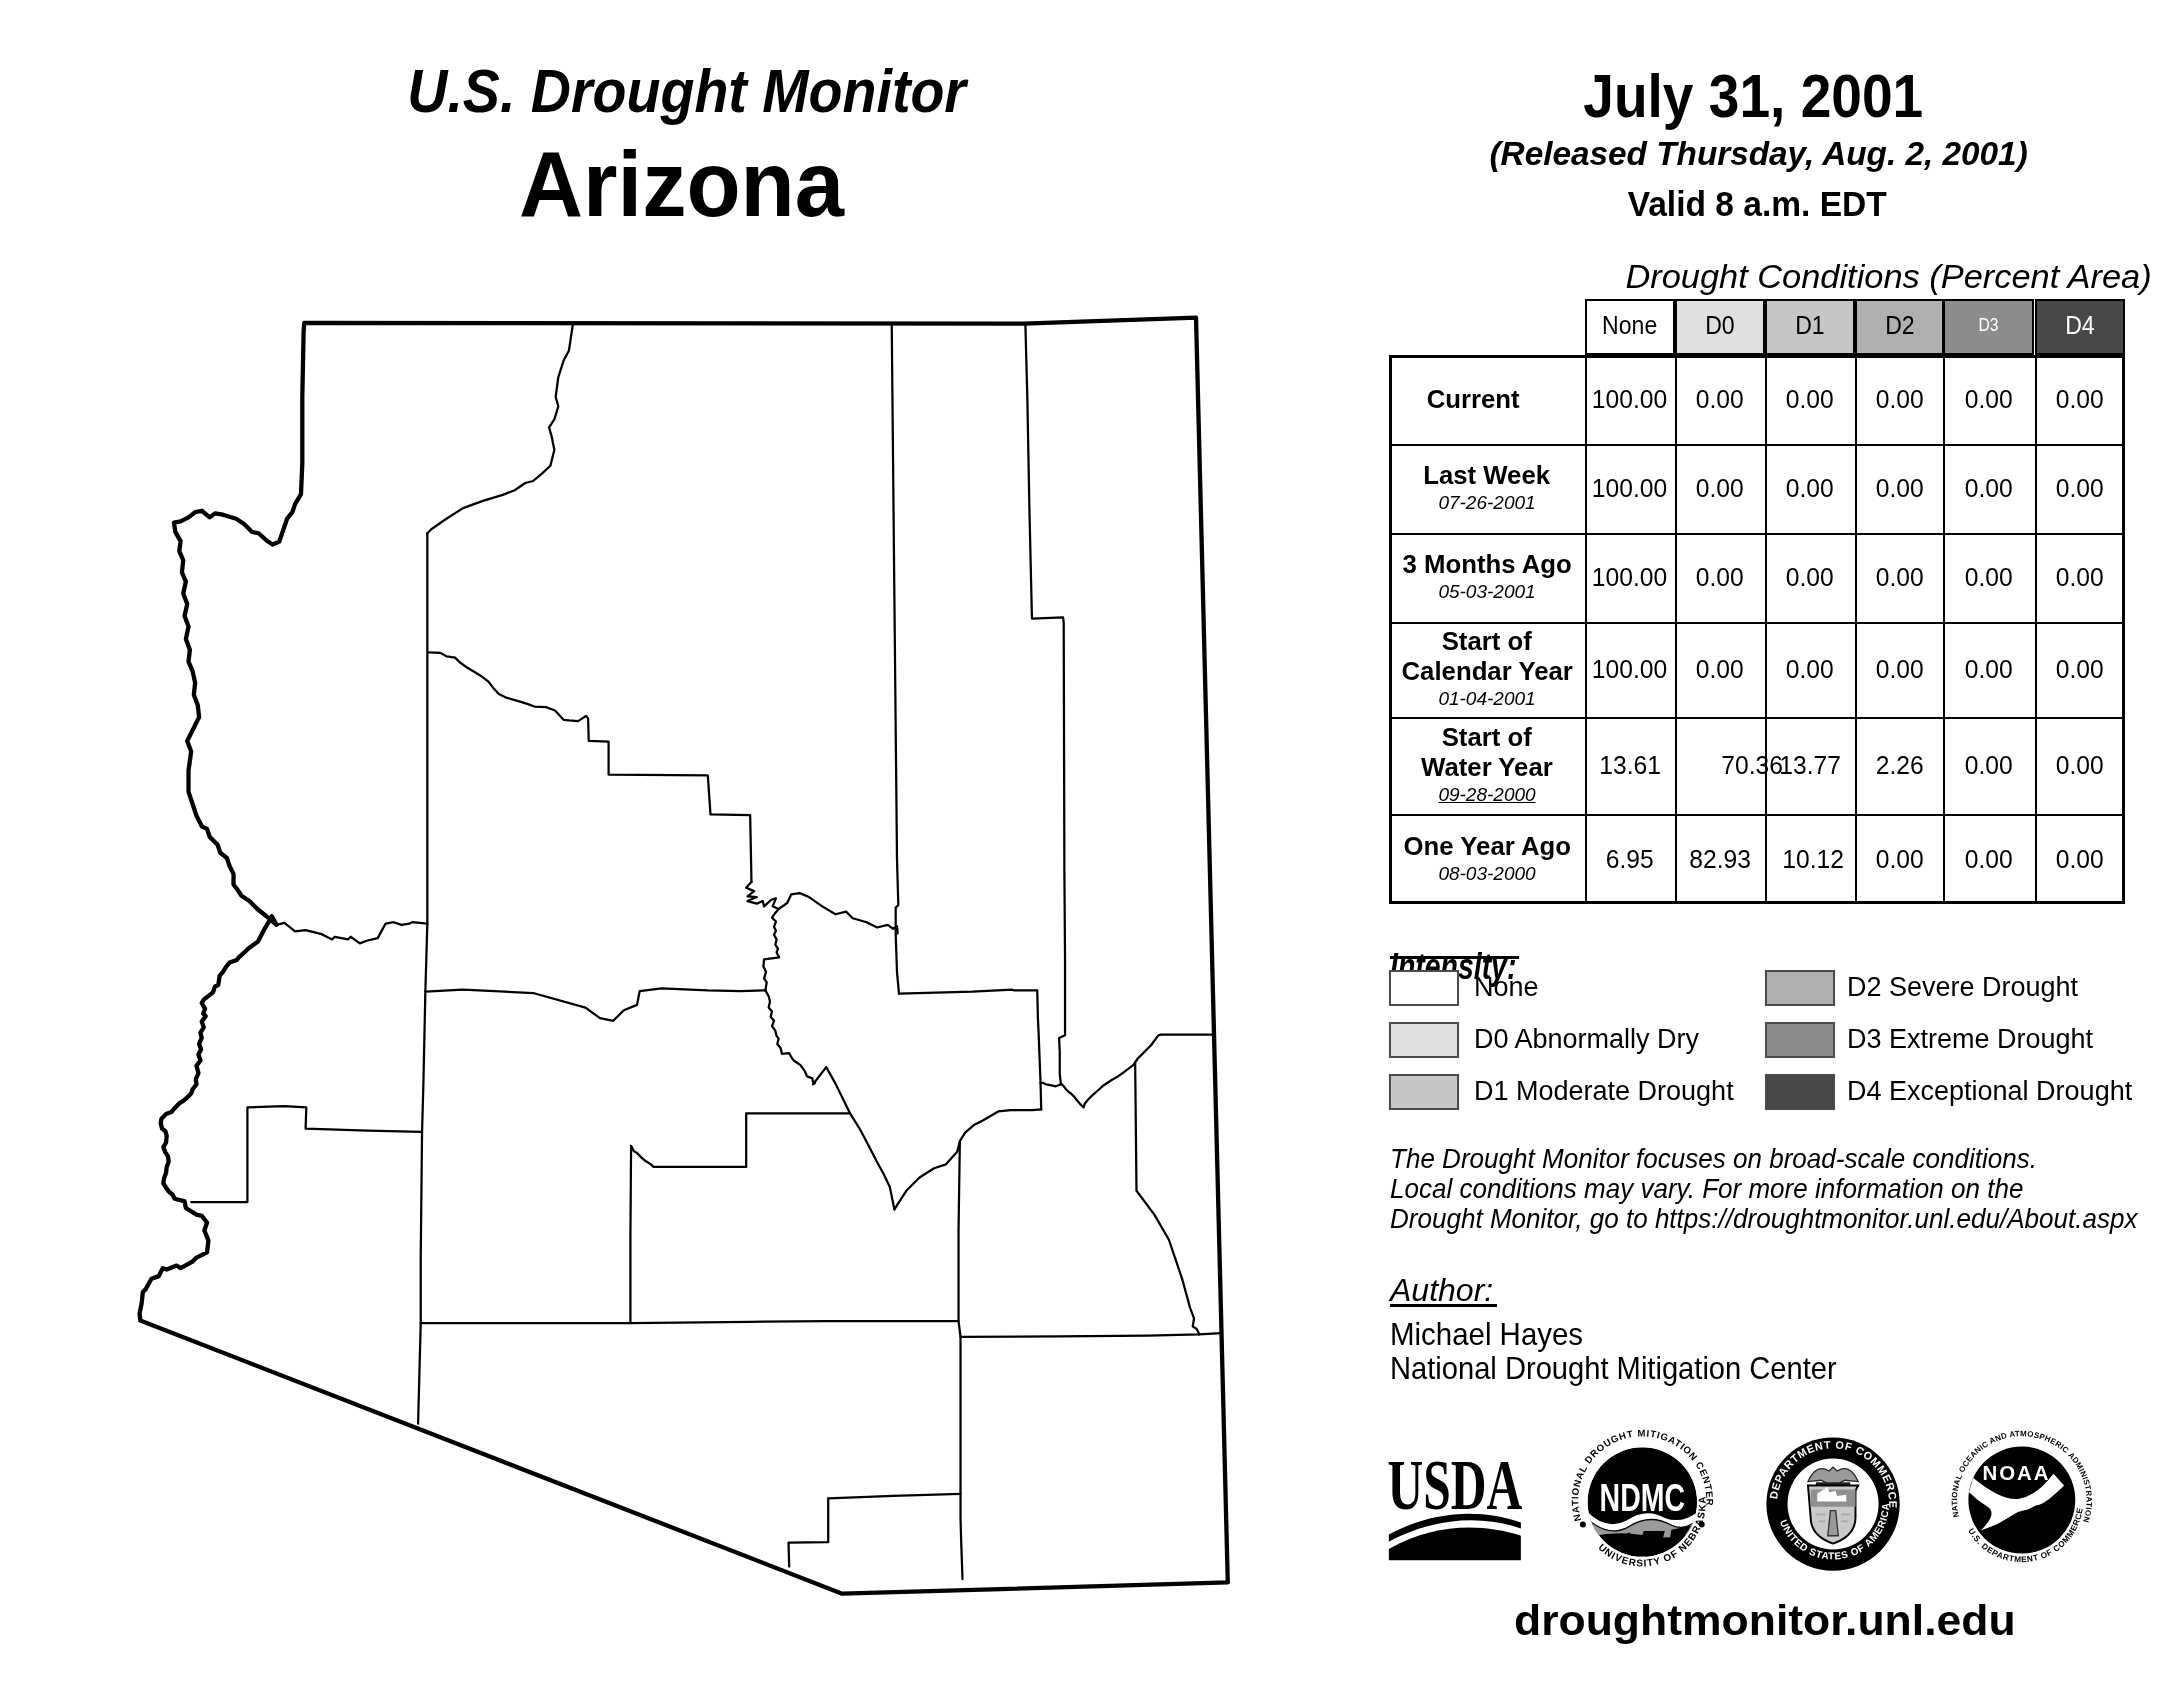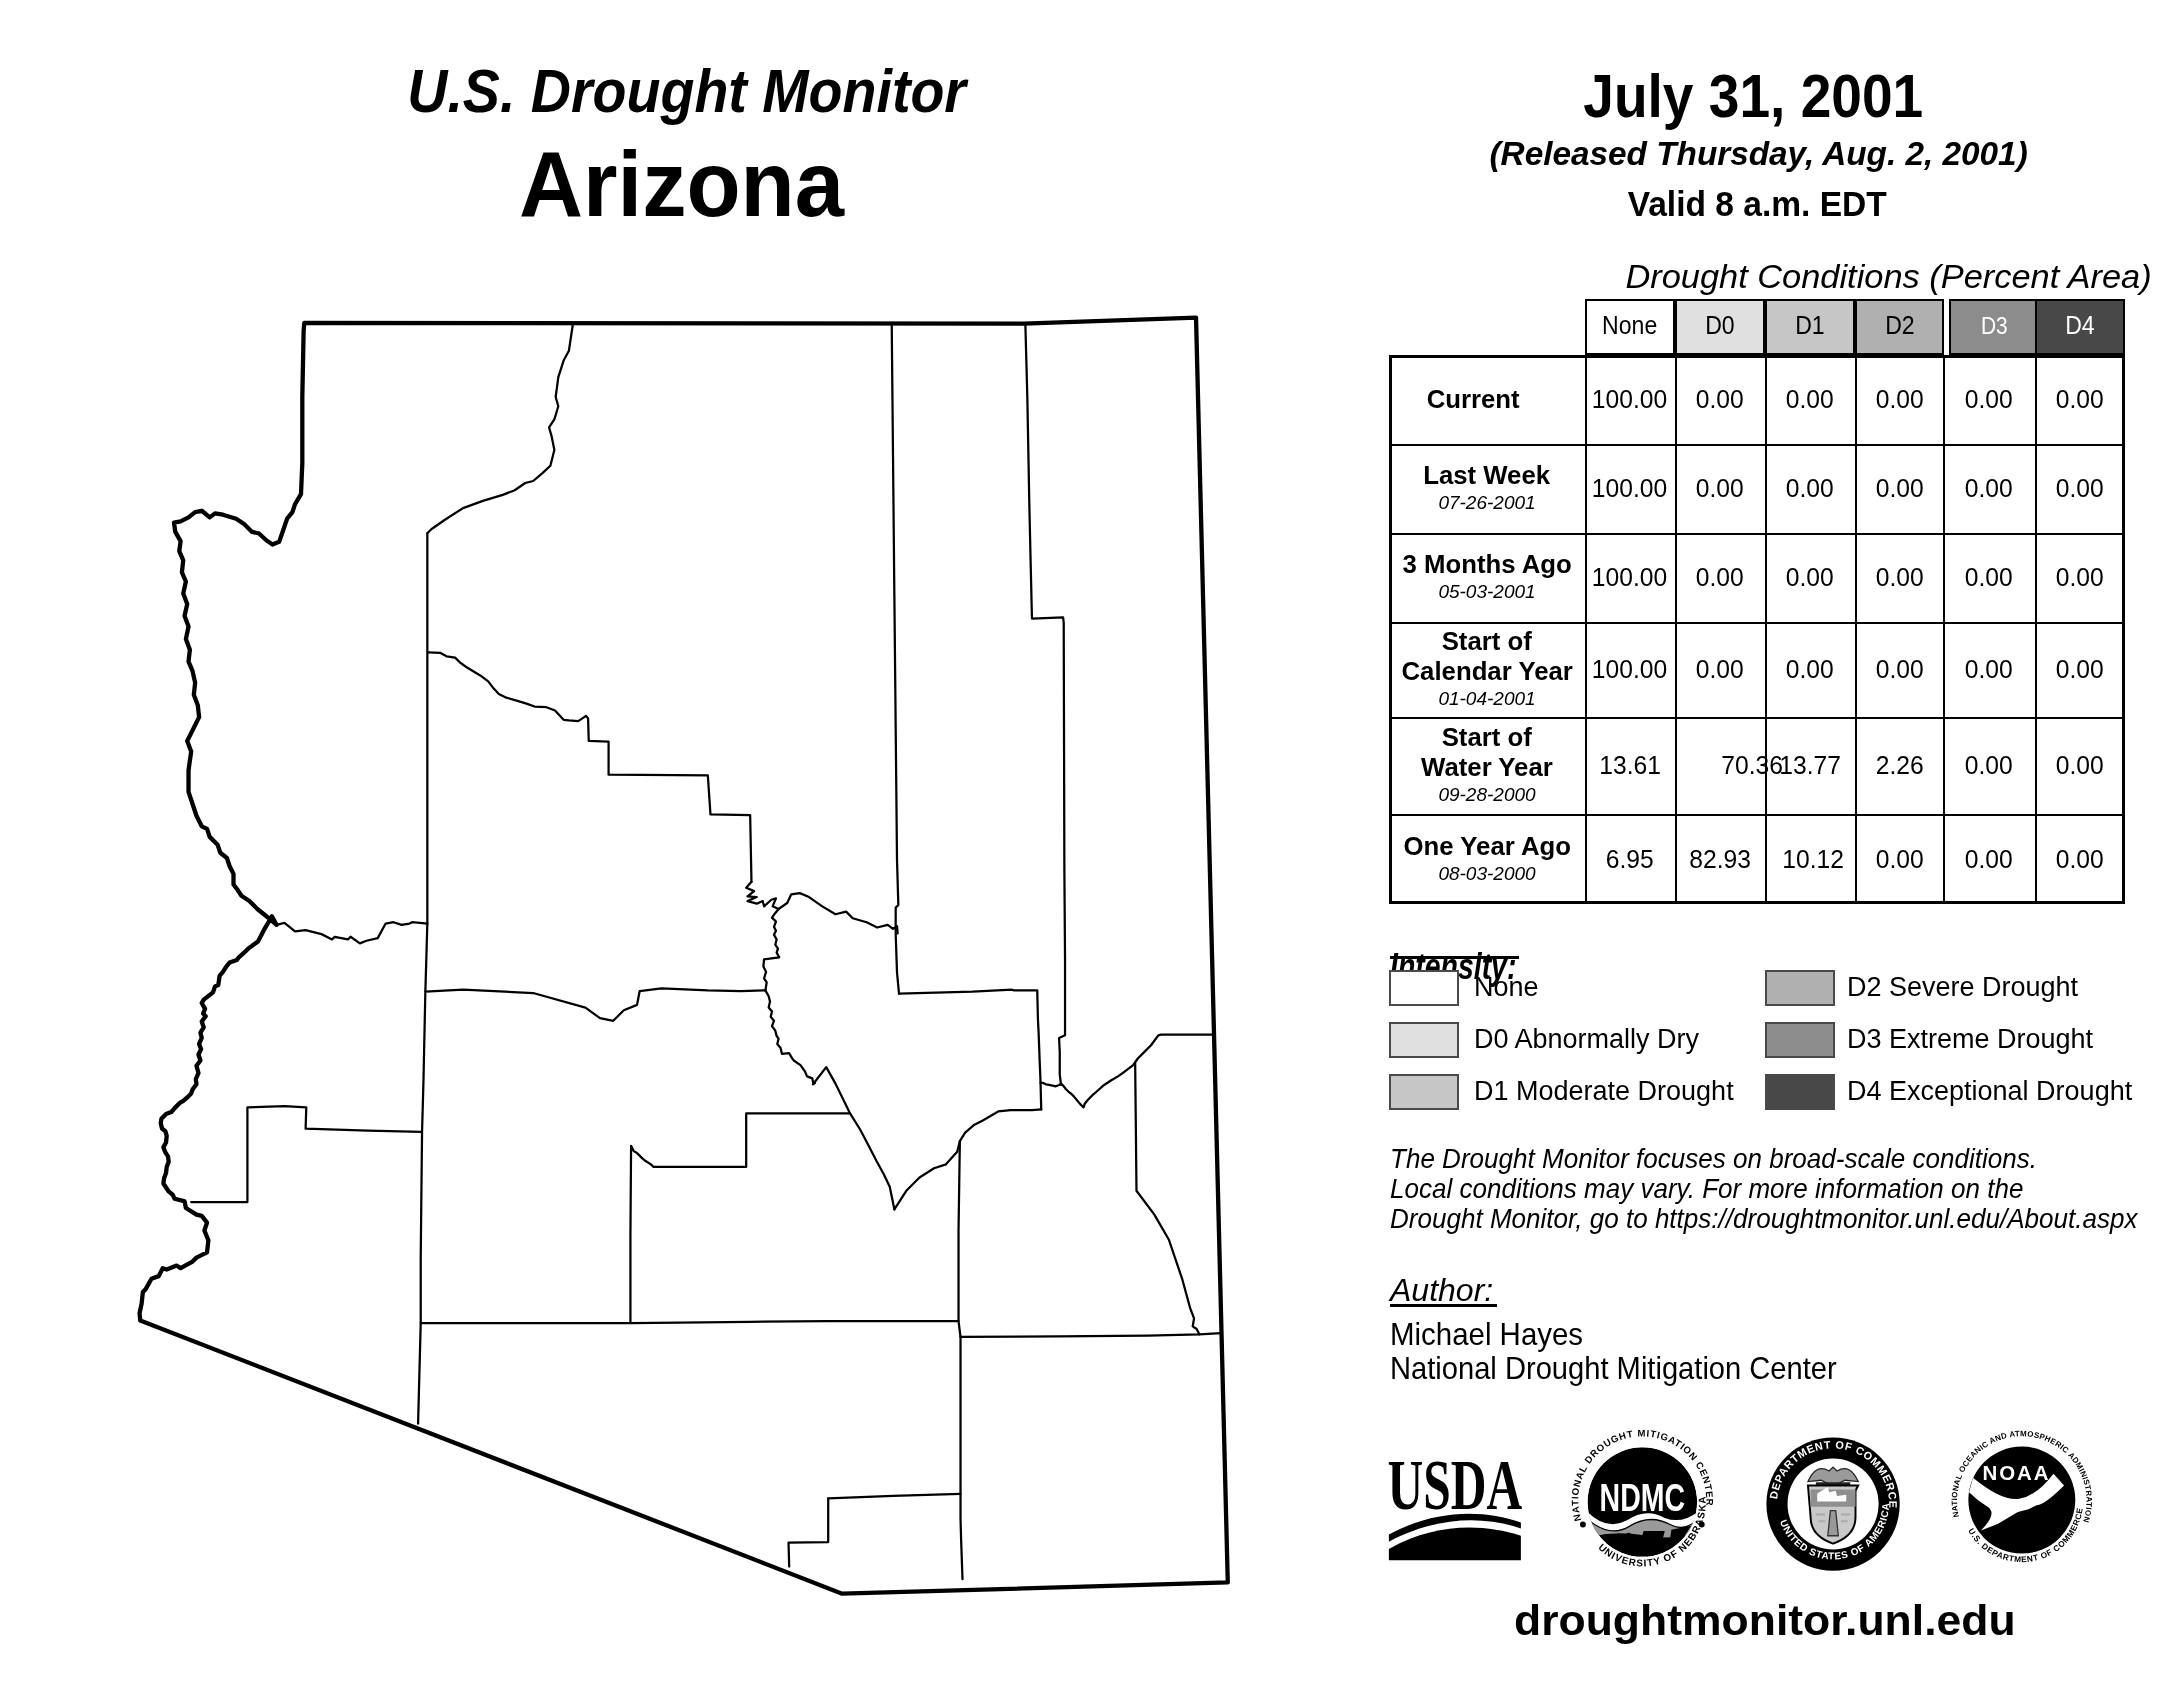--- a/index.html
+++ b/index.html
@@ -22,21 +22,21 @@
 <div class="abs ctr" style="left:1360px;top:186px;width:794px;font-size:35px;font-weight:bold;line-height:1;"><span style="display:inline-block;transform:scaleX(0.958);transform-origin:50% 50%;white-space:nowrap;">Valid 8 a.m. EDT</span></div>
 
 <div class="abs ctr" style="left:1492px;top:260px;width:794px;font-size:33px;font-style:italic;line-height:1;"><span style="display:inline-block;transform:scaleX(1.042);transform-origin:50% 50%;white-space:nowrap;">Drought Conditions (Percent Area)</span></div>
 
 <div class="abs" style="left:1389px;top:299px;width:741px;height:609px;">
 
 <div class="abs ctr" style="left:196px;top:0px;width:90px;height:56px;background:#ffffff;border:2.6px solid #000;box-sizing:border-box;font-size:26.5px;color:#000000;line-height:49px;"><span style="display:inline-block;transform:scaleX(0.87);">None</span></div>
 <div class="abs ctr" style="left:286px;top:0px;width:90px;height:56px;background:#e0e0e0;border:2.6px solid #000;box-sizing:border-box;font-size:26.5px;color:#000000;line-height:49px;"><span style="display:inline-block;transform:scaleX(0.87);">D0</span></div>
 <div class="abs ctr" style="left:376px;top:0px;width:90px;height:56px;background:#c6c6c6;border:2.6px solid #000;box-sizing:border-box;font-size:26.5px;color:#000000;line-height:49px;"><span style="display:inline-block;transform:scaleX(0.87);">D1</span></div>
 <div class="abs ctr" style="left:466px;top:0px;width:89px;height:56px;background:#b0b0b0;border:2.6px solid #000;box-sizing:border-box;font-size:26.5px;color:#000000;line-height:49px;"><span style="display:inline-block;transform:scaleX(0.87);">D2</span></div>
-<div class="abs ctr" style="left:554px;top:0px;width:91px;height:56px;background:#8c8c8c;border:2.6px solid #000;box-sizing:border-box;font-size:24px;color:#ffffff;line-height:49px;margin-left:6px;"><span style="display:inline-block;transform:scaleX(0.87);">D3</span></div>
+<div class="abs ctr" style="left:554px;top:0px;width:91px;height:56px;background:#8c8c8c;border:2.6px solid #000;box-sizing:border-box;font-size:18px;color:#ffffff;line-height:49px;"><span style="display:inline-block;transform:scaleX(0.87);">D3</span></div>
 <div class="abs ctr" style="left:646px;top:0px;width:90px;height:56px;background:#484848;border:2.6px solid #000;box-sizing:border-box;font-size:26.5px;color:#ffffff;line-height:49px;"><span style="display:inline-block;transform:scaleX(0.87);">D4</span></div>
 
 <div class="abs" style="left:0px;top:56px;width:736px;height:549px;border:3.3px solid #000;box-sizing:border-box;"></div>
 
 <div class="abs" style="left:196px;top:56px;width:2px;height:549px;background:#000;"></div>
 <div class="abs" style="left:286px;top:56px;width:2px;height:549px;background:#000;"></div>
 <div class="abs" style="left:376px;top:56px;width:2px;height:549px;background:#000;"></div>
 <div class="abs" style="left:466px;top:56px;width:2px;height:549px;background:#000;"></div>
 <div class="abs" style="left:554px;top:56px;width:2px;height:549px;background:#000;"></div>
 <div class="abs" style="left:646px;top:56px;width:2px;height:549px;background:#000;"></div>
@@ -91,21 +91,21 @@
 <div class="abs ctr" style="left:196px;top:323px;width:90px;height:95px;font-size:26.5px;line-height:95px;"><span style="display:inline-block;transform:scaleX(0.93);">100.00</span></div>
 <div class="abs ctr" style="left:286px;top:323px;width:90px;height:95px;font-size:26.5px;line-height:95px;"><span style="display:inline-block;transform:scaleX(0.93);">0.00</span></div>
 <div class="abs ctr" style="left:376px;top:323px;width:90px;height:95px;font-size:26.5px;line-height:95px;"><span style="display:inline-block;transform:scaleX(0.93);">0.00</span></div>
 <div class="abs ctr" style="left:466px;top:323px;width:89px;height:95px;font-size:26.5px;line-height:95px;"><span style="display:inline-block;transform:scaleX(0.93);">0.00</span></div>
 <div class="abs ctr" style="left:554px;top:323px;width:91px;height:95px;font-size:26.5px;line-height:95px;"><span style="display:inline-block;transform:scaleX(0.93);">0.00</span></div>
 <div class="abs ctr" style="left:646px;top:323px;width:90px;height:95px;font-size:26.5px;line-height:95px;"><span style="display:inline-block;transform:scaleX(0.93);">0.00</span></div>
 
 <div class="abs ctr" style="left:0px;top:423px;width:196px;">
       <div style="font-weight:bold;font-size:25px;line-height:30px;white-space:nowrap;"><span style="display:inline-block;transform:scaleX(1.03);">Start of</span></div>
       <div style="font-weight:bold;font-size:25px;line-height:30px;white-space:nowrap;"><span style="display:inline-block;transform:scaleX(1.03);">Water Year</span></div>
-      <div style="font-style:italic;font-size:19px;line-height:25px;">09-28-2000</div>
+      <div style="font-style:italic;font-size:19px;line-height:25px;text-decoration:underline;">09-28-2000</div>
     </div>
 
 <div class="abs ctr" style="left:196px;top:418px;width:90px;height:97px;font-size:26.5px;line-height:97px;"><span style="display:inline-block;transform:scaleX(0.93);">13.61</span></div>
 <div class="abs ctr" style="left:286px;top:418px;width:90px;height:97px;font-size:26.5px;line-height:97px;margin-left:32px;"><span style="display:inline-block;transform:scaleX(0.93);">70.36</span></div>
 <div class="abs ctr" style="left:376px;top:418px;width:90px;height:97px;font-size:26.5px;line-height:97px;"><span style="display:inline-block;transform:scaleX(0.93);">13.77</span></div>
 <div class="abs ctr" style="left:466px;top:418px;width:89px;height:97px;font-size:26.5px;line-height:97px;"><span style="display:inline-block;transform:scaleX(0.93);">2.26</span></div>
 <div class="abs ctr" style="left:554px;top:418px;width:91px;height:97px;font-size:26.5px;line-height:97px;"><span style="display:inline-block;transform:scaleX(0.93);">0.00</span></div>
 <div class="abs ctr" style="left:646px;top:418px;width:90px;height:97px;font-size:26.5px;line-height:97px;"><span style="display:inline-block;transform:scaleX(0.93);">0.00</span></div>
 
 <div class="abs ctr" style="left:0px;top:532px;width:196px;">

